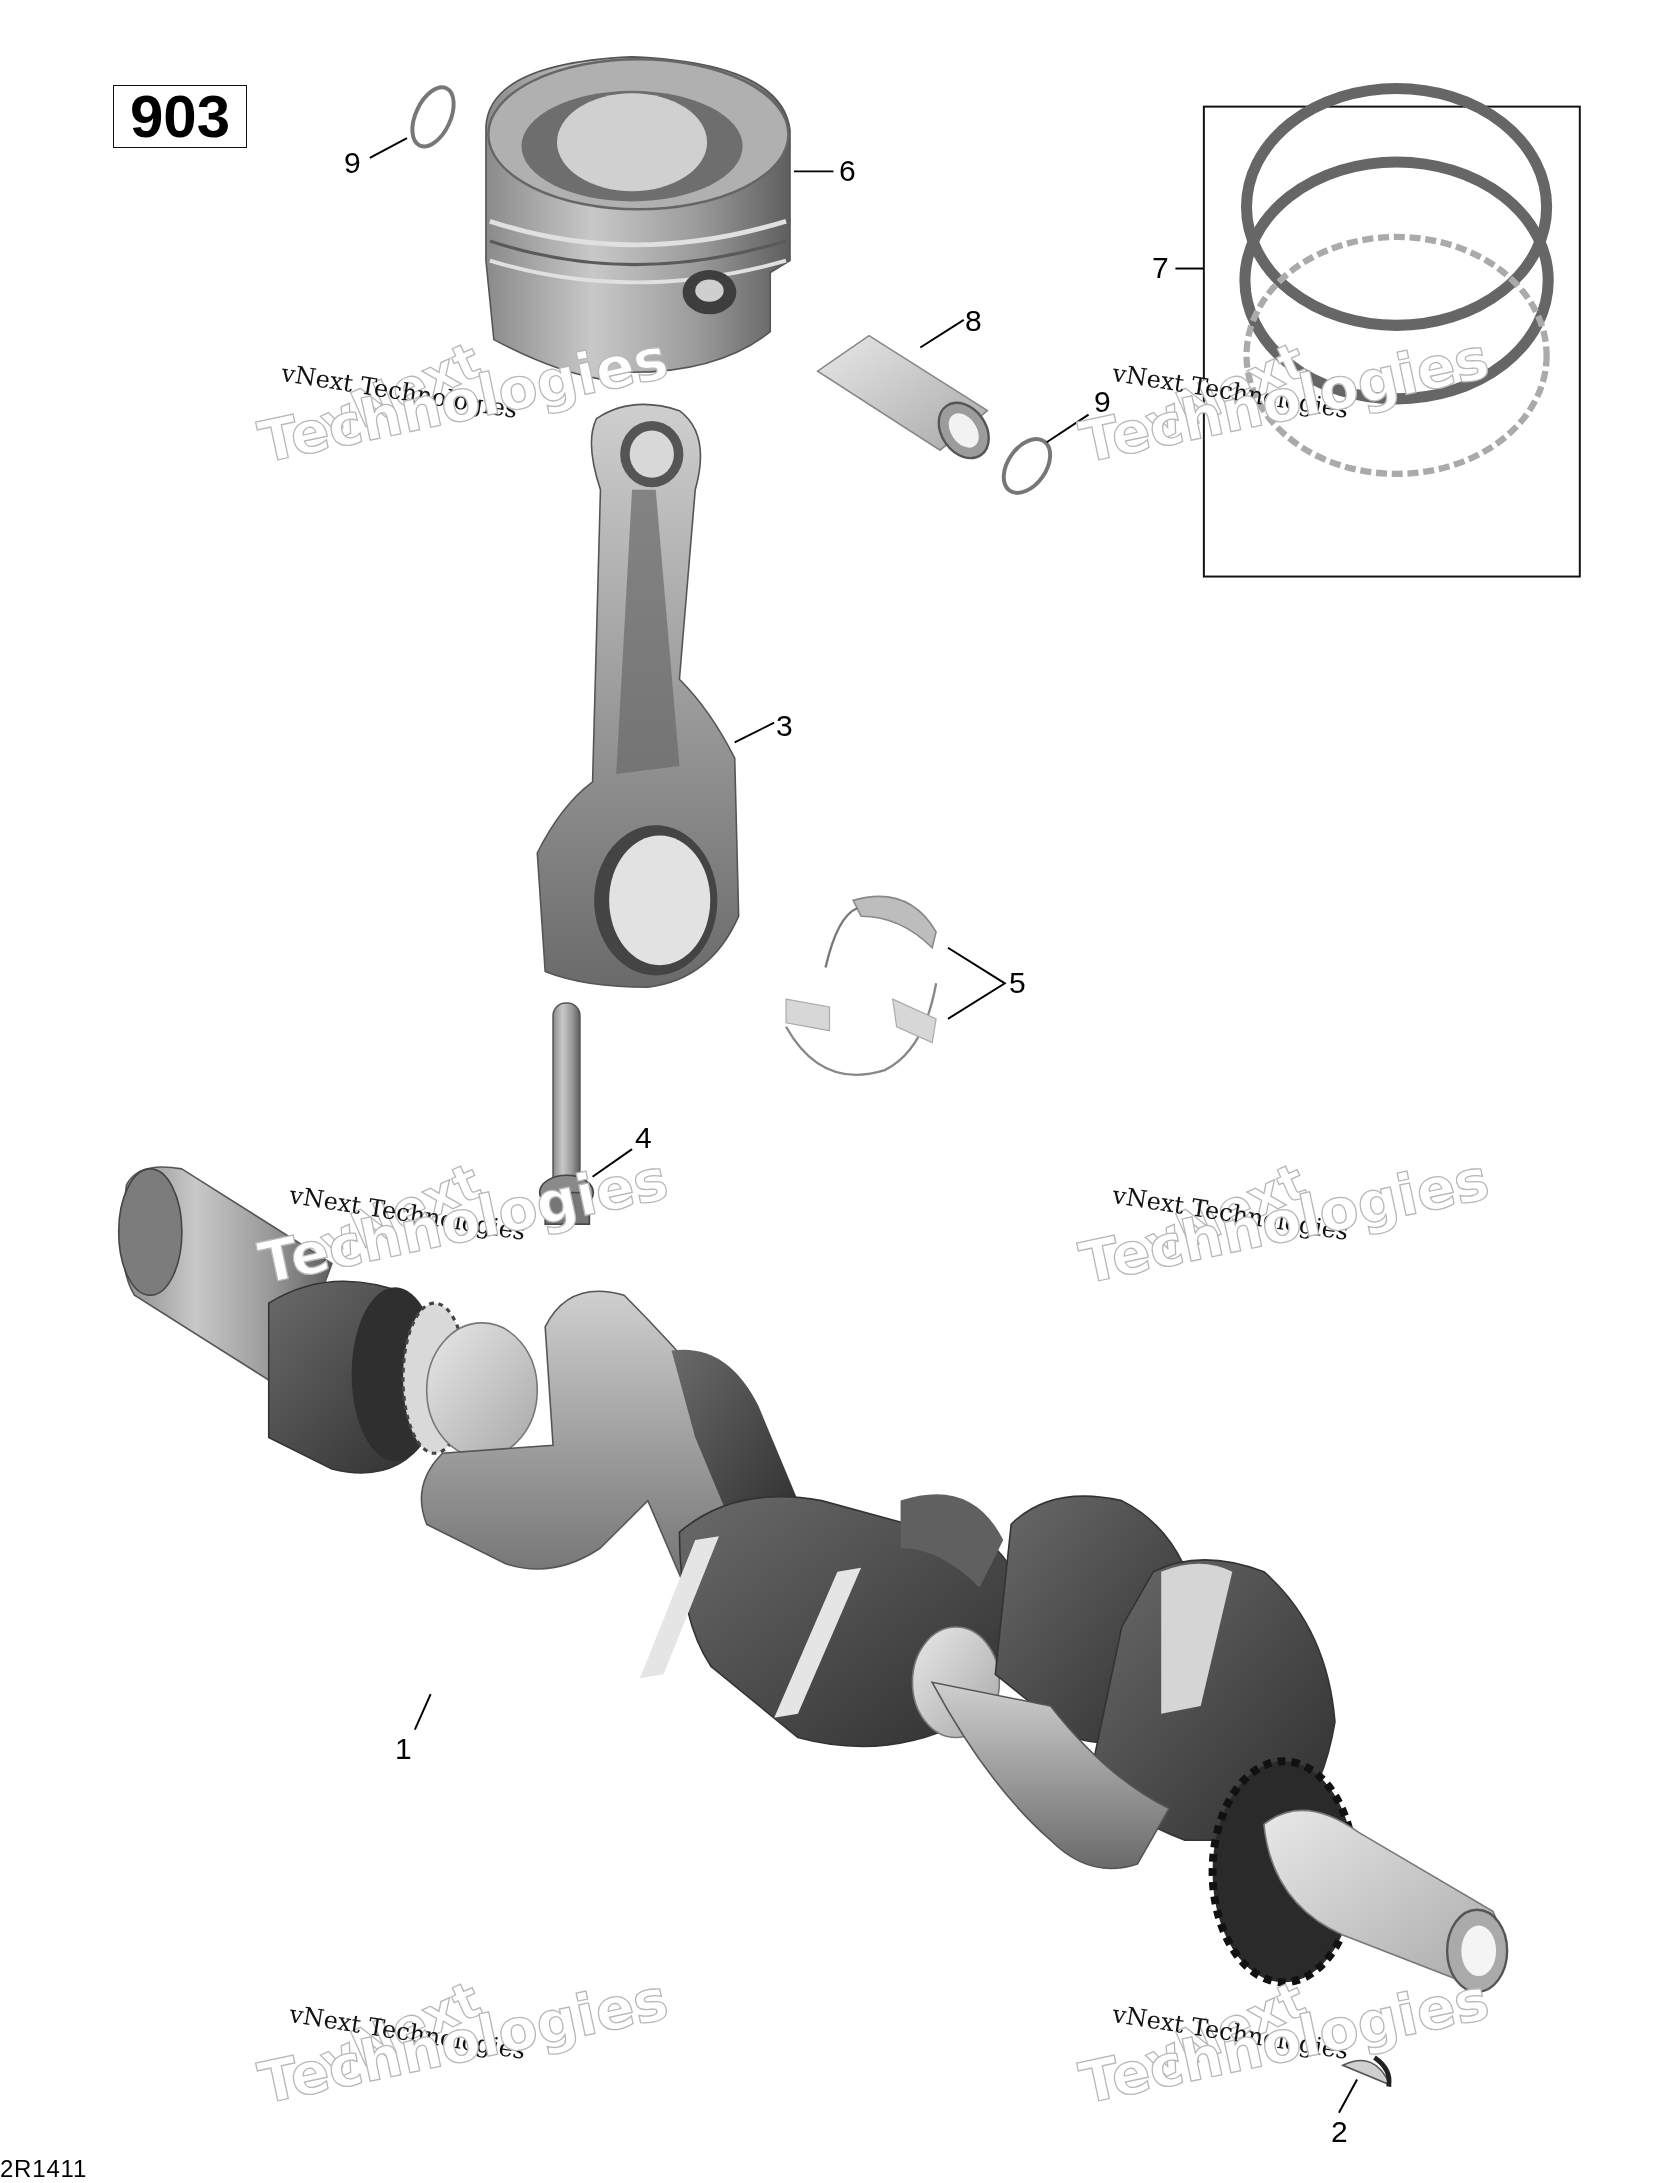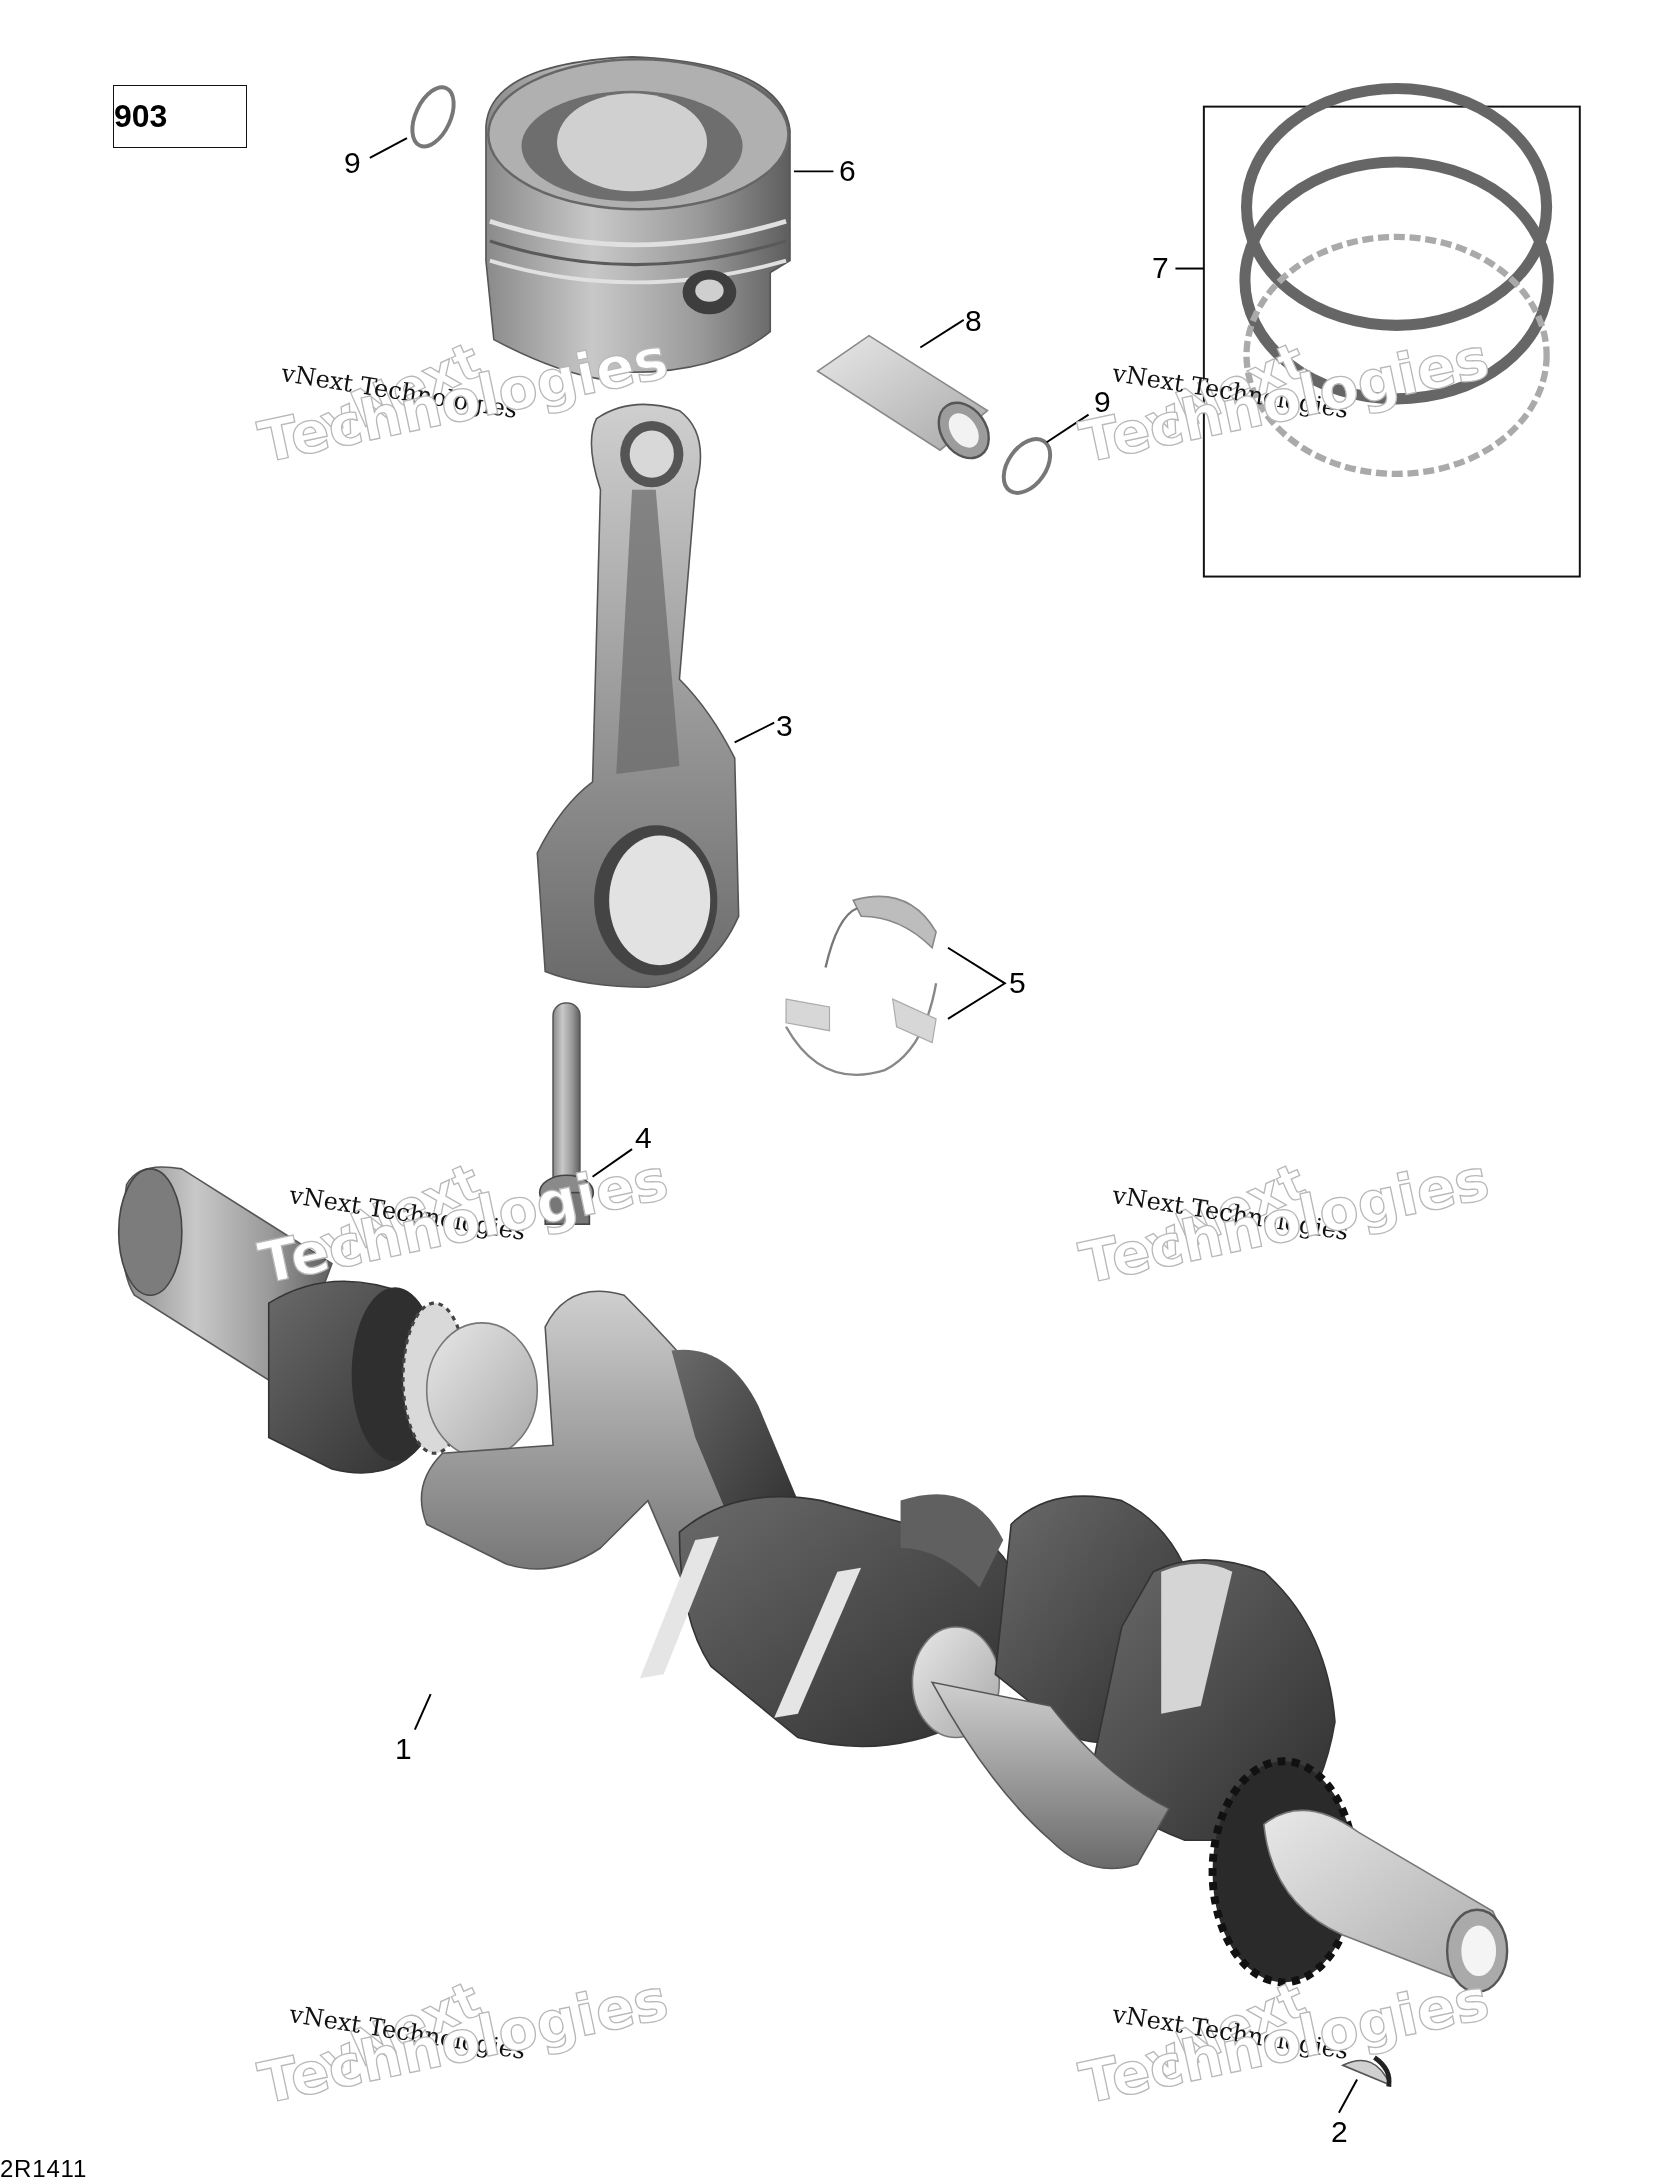--- a/index.html
+++ b/index.html
@@ -1,20 +1,20 @@
 <!DOCTYPE html>
 <html style="font-size:12.6px"><head>
 <meta charset="utf-8">
 <style>
   html, body { margin: 0; padding: 0; background: #ffffff; }
   body { width: 1674px; height: 2183px; position: relative; overflow: hidden; font-family: "Liberation Sans", sans-serif; color: #000; }
   .canvas { position: absolute; left: 0; top: 0; width: 1674px; height: 2183px; }
   svg.parts { position: absolute; left: 0; top: 0; }
   .page-code { position: absolute; left: 0; top: 2155px; font-size: 24px; letter-spacing: 0.8px; margin-left: -14.2px; }
-  .page-box { position: absolute; left: 113px; top: 85px; width: 134px; height: 63px; border: 1.6px solid #111; box-sizing: border-box; display: flex; align-items: center; font-weight: bold; font-size: 32px; }
+  .page-box { position: absolute; left: 113px; top: 85px; width: 134px; height: 63px; border: 1.6px solid #111; box-sizing: border-box; display: flex; align-items: center; justify-content: center; font-weight: bold; font-size: 60px; }
   .callout { position: absolute; font-size: 30px; line-height: 1; }
   .wm { position: absolute; transform-origin: left top; }
   .wm-serif { font-family: "DejaVu Serif", serif; font-size: 24px; color: #111; white-space: nowrap; transform: rotate(9deg); }
   .wm-outline { font-family: "DejaVu Sans", sans-serif; font-weight: bold; color: #fff; -webkit-text-stroke: 1.3px #b8b8b8; white-space: nowrap; }
   .wm-outline.big1 { font-size: 51px; transform: rotate(-24deg); }
   .wm-outline.big2 { font-size: 57px; transform: rotate(-12deg); }
 </style>
 </head>
 <body>
 

